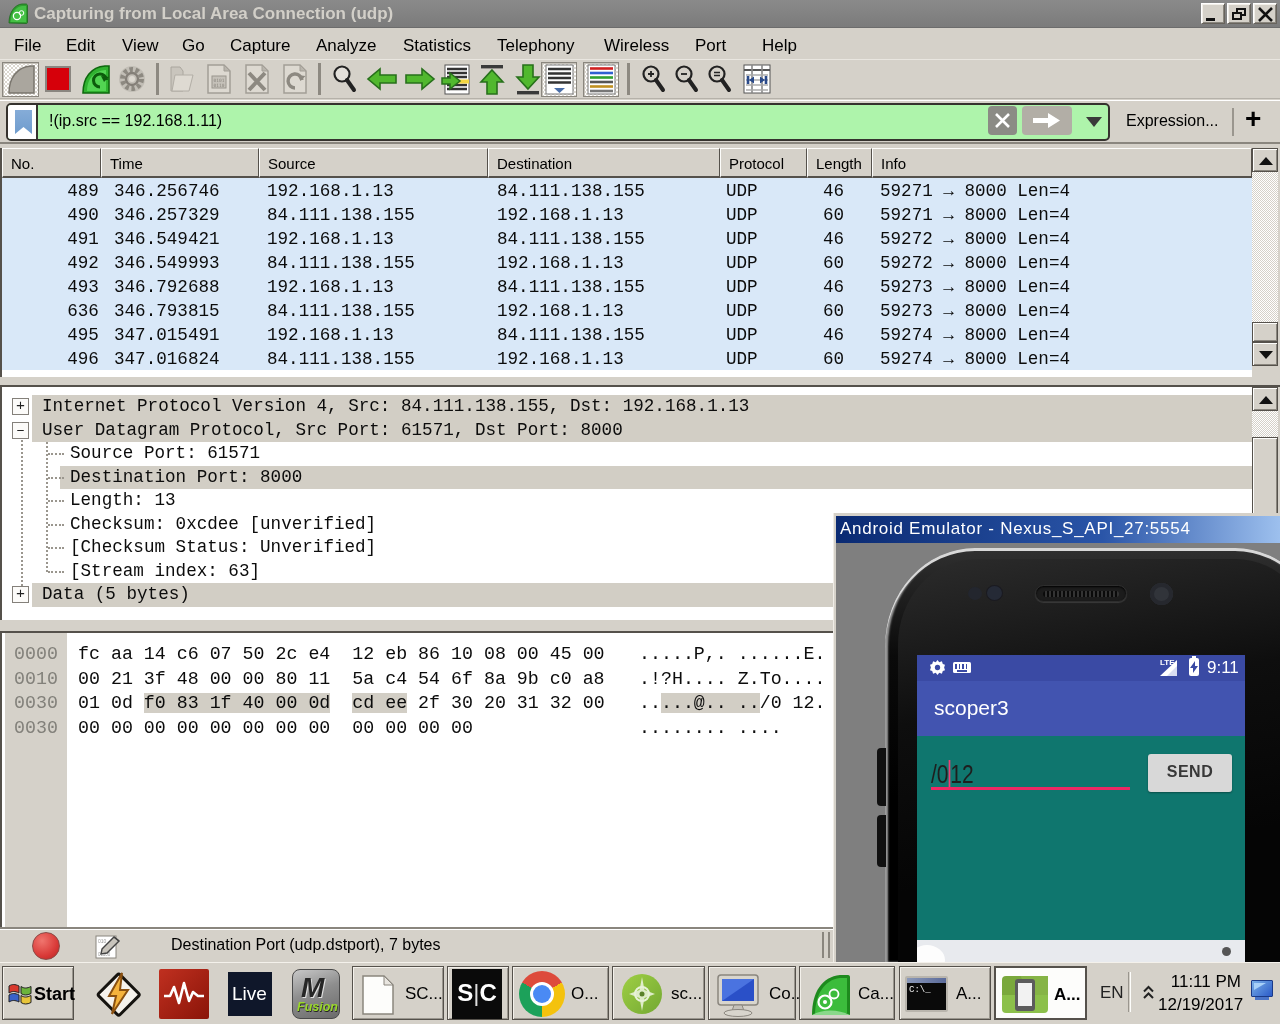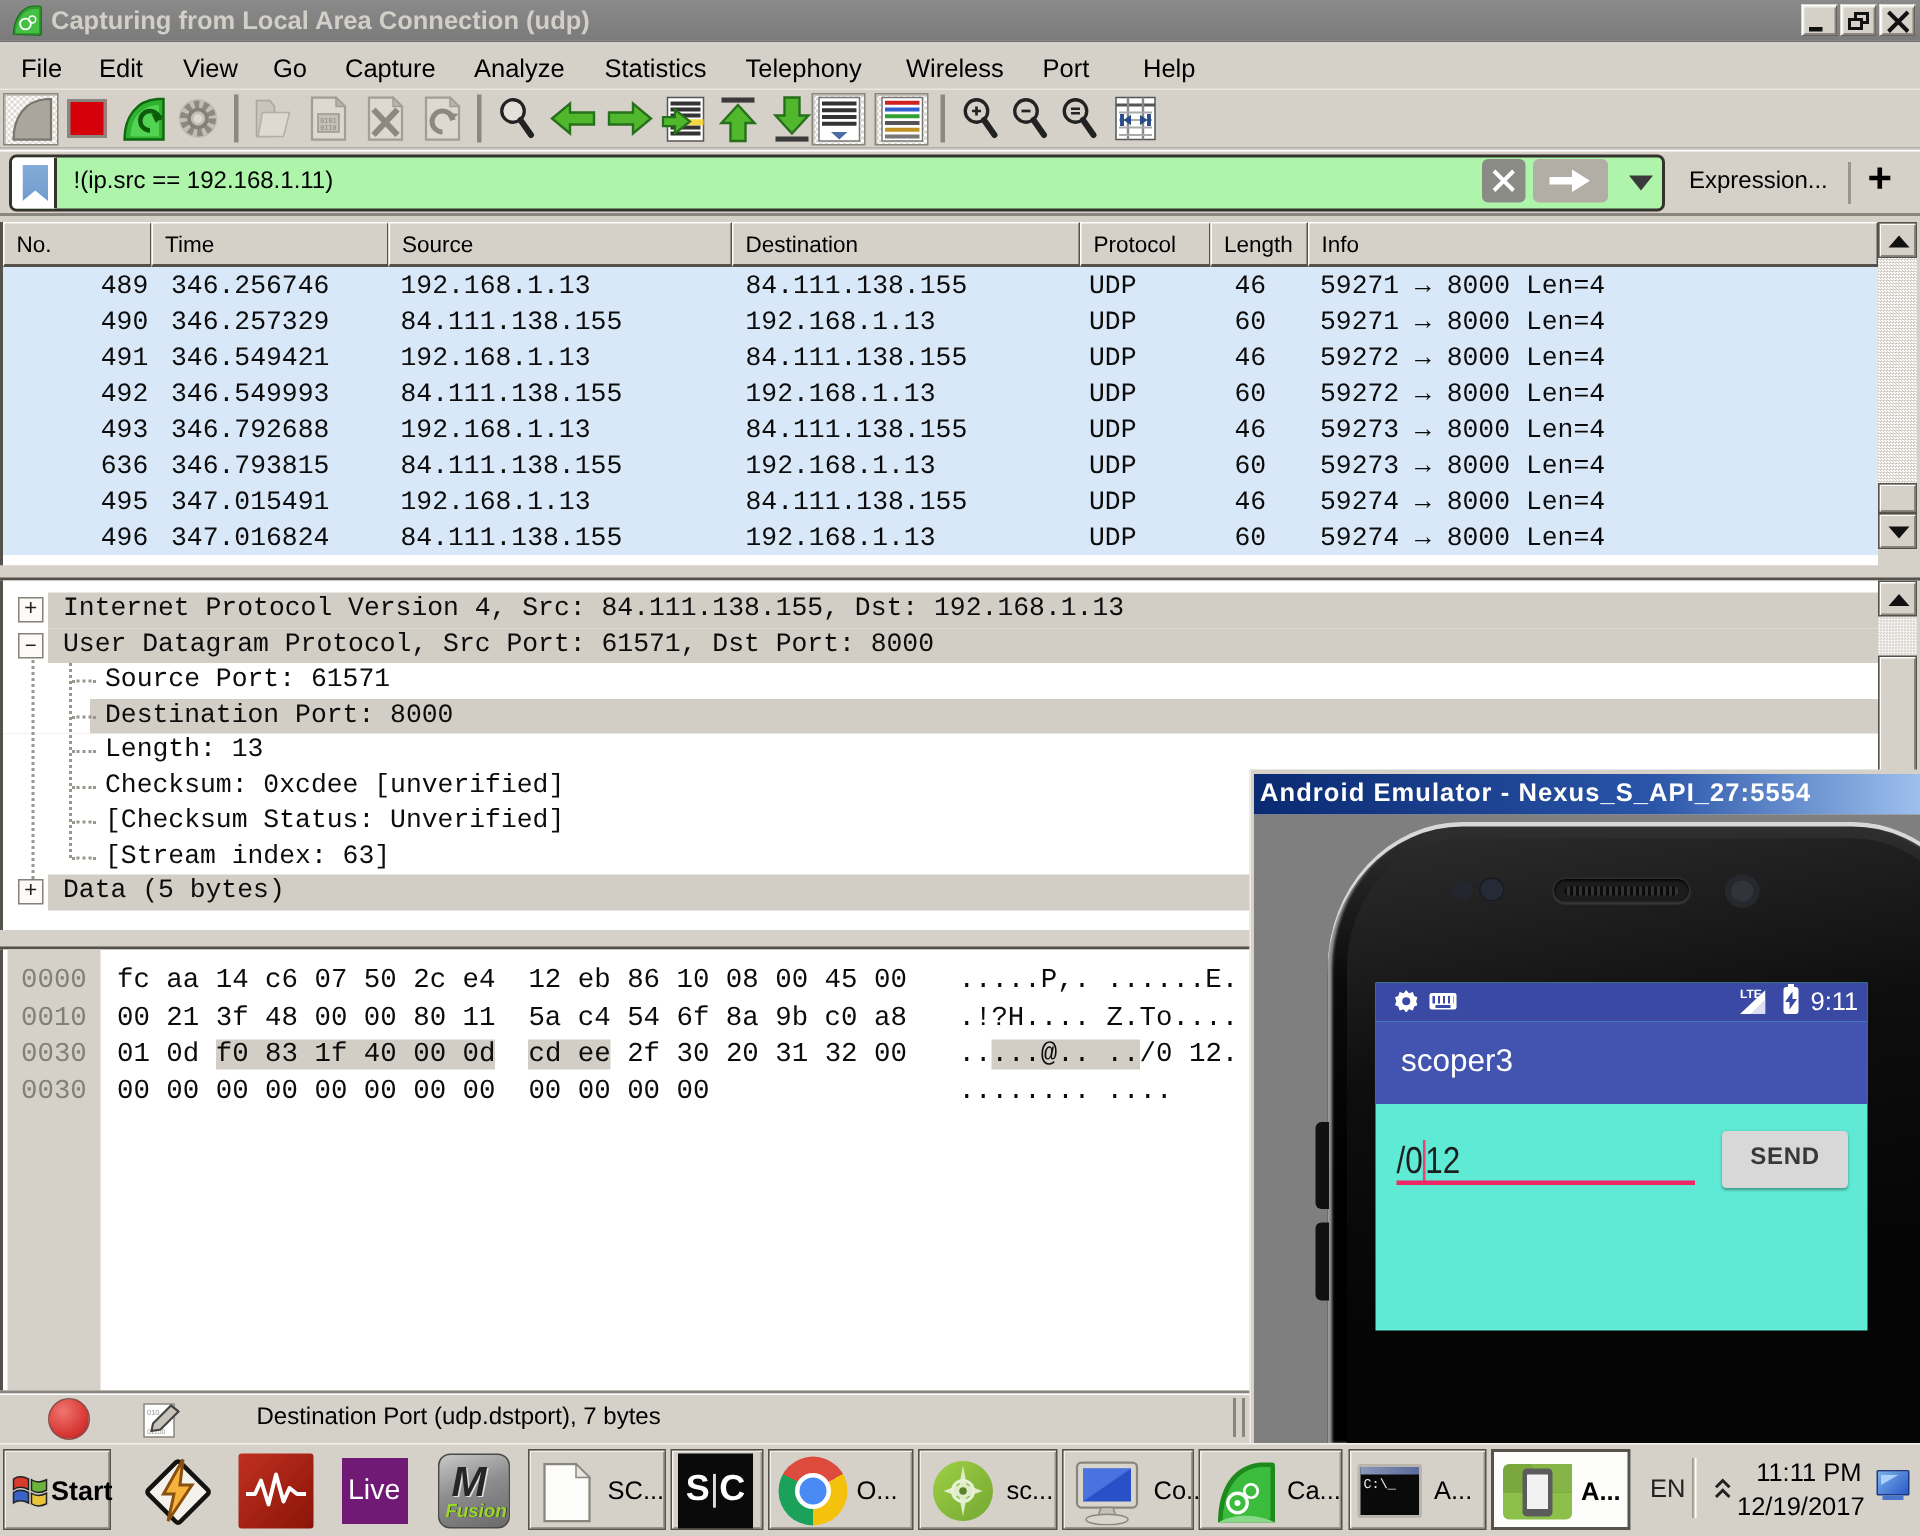--- a/index.html
+++ b/index.html
@@ -367,39 +367,39 @@
 <div class="a" style="left:171px;top:936px;font-size:16px;color:#000">Destination Port (udp.dstport), 7 bytes</div>
 <div class="a" style="left:822px;top:932px;width:2px;height:26px;background:#8a867e"></div>
 <div class="a" style="left:828px;top:932px;width:2px;height:26px;background:#8a867e"></div>
 </div>
 
 <div id="emu">
 
 <div class="a" style="left:833px;top:513px;width:447px;height:449px;background:#d5d1c9;border-left:1px solid #f0ede7"></div>
 
 <div class="a" style="left:836px;top:516px;width:444px;height:27px;background:linear-gradient(to right,#0a2a72,#2a55a8 60%,#9dc0ee)"></div>
-<div class="a" style="left:840px;top:519px;font-size:17px;letter-spacing:0.72px;font-weight:bold;color:#fff">Android Emulator - Nexus_S_API_27:5554</div>
+<div class="a" style="left:840px;top:519px;font-size:17px;letter-spacing:0.72px;font-weight:normal;color:#fff">Android Emulator - Nexus_S_API_27:5554</div>
 
 <div class="a" style="left:836px;top:543px;width:444px;height:419px;background:#7f7f7f;overflow:hidden">
 
   <div class="a" style="left:49px;top:5px;width:440px;height:414px;border-radius:90px 90px 0 0/98px 98px 0 0;background:linear-gradient(#303030,#0a0a0a 26%,#000 60%);box-shadow:inset 0 3px 0 #d8d8d8,inset 3px 0 2px #9a9a9a,inset -3px 1px 2px #8a8a8a"></div>
   <div class="a" style="left:62px;top:16px;width:416px;height:403px;border-radius:78px 78px 0 0/86px 86px 0 0;background:linear-gradient(170deg,#2c2c2c,#0e0e0e 35%,#050505 70%)"></div>
 
   <div class="a" style="left:41px;top:205px;width:9px;height:58px;background:#101010;border-radius:4px 0 0 4px"></div>
   <div class="a" style="left:41px;top:272px;width:9px;height:52px;background:#101010;border-radius:4px 0 0 4px"></div>
 
   <div class="a" style="left:132px;top:44px;width:14px;height:13px;border-radius:50%;background:#23262e"></div>
   <div class="a" style="left:150px;top:42px;width:17px;height:16px;border-radius:50%;background:#252a36;border:1px solid #1a1a20"></div>
   <div class="a" style="left:314px;top:40px;width:23px;height:22px;border-radius:50%;background:#31343a;box-shadow:inset 0 0 0 4px #26282e"></div>
 
   <div class="a" style="left:199px;top:42px;width:92px;height:17px;border-radius:9px;background:#1c1c1c;box-shadow:inset 0 1px 2px #000,0 1px 1px #3a3a3a;border:1px solid #2e2e2e">
     <div class="a" style="left:7px;top:5px;width:76px;height:6px;border-radius:3px;background:repeating-linear-gradient(90deg,#0a0a0a 0 2px,#333 2px 4px)"></div>
   </div>
 
-  <div class="a" style="left:81px;top:112px;width:328px;height:232px;background:#5eead4;overflow:hidden">
+  <div class="a" style="left:81px;top:112px;width:328px;height:307px;background:#0f766e;overflow:hidden">
 
     <div class="a" style="left:0;top:0;width:328px;height:26px;background:#3a4aa4">
       <svg class="a" style="left:13px;top:5px" width="15" height="15" viewBox="0 0 17 17">
         <path d="M8.5 0 L10.5 2.5 L13.5 1.5 L14.5 4.5 L17 5.5 L16 8.5 L17 11.5 L14.5 12.5 L13.5 15.5 L10.5 14.5 L8.5 17 L6.5 14.5 L3.5 15.5 L2.5 12.5 L0 11.5 L1 8.5 L0 5.5 L2.5 4.5 L3.5 1.5 L6.5 2.5 Z" fill="#fff"></path>
         <circle cx="8.5" cy="8.5" r="3" fill="#3a4aa4"></circle>
       </svg>
       <div class="a" style="left:36px;top:7px;width:18px;height:11px;border-radius:1.5px;background:#fff">
         <div class="a" style="left:2px;top:2px;width:14px;height:5px;background:repeating-linear-gradient(90deg,#3a4aa4 0 1.5px,#fff 1.5px 3.5px)"></div>
         <div class="a" style="left:4px;top:8px;width:10px;height:1.5px;background:#3a4aa4"></div>
       </div>
@@ -453,21 +453,21 @@
 
 <svg class="a" style="left:94px;top:969px" width="48" height="50" viewBox="0 0 48 50">
   <rect x="10" y="10" width="30" height="30" transform="rotate(45 24 25)" fill="#f5f2ec" stroke="#15130f" stroke-width="3" rx="2"></rect>
   <path d="M28 4 L15 27 L22 27 L18 45 L34 21 L26 21 Z" fill="#f5b33c" stroke="#8a5010" stroke-width="2"></path>
 </svg>
 <div class="a" style="left:159px;top:969px;width:50px;height:50px;background:linear-gradient(135deg,#c03020,#8a1408);border-radius:2px">
   <svg class="a" style="left:3px;top:10px" width="44" height="30" viewBox="0 0 44 30">
           <path d="M2 17 L8 17 L12 8 L17 24 L22 4 L27 22 L31 13 L36 17 L42 17" fill="none" stroke="#fff" stroke-width="2.6" stroke-linejoin="round"></path>
         </svg>
 </div>
-<div class="a" style="left:228px;top:972px;width:44px;height:44px;background:#701a75">
+<div class="a" style="left:228px;top:972px;width:44px;height:44px;background:#0f172a">
   <div class="a" style="left:4px;top:11px;font-size:19px;color:#fff">Live</div>
 </div>
 <div class="a" style="left:292px;top:969px;width:48px;height:50px;background:linear-gradient(160deg,#c8c8c8,#8e8e8e 45%,#6a6a6a);border-radius:8px;border:1px solid #4a4a4a">
   <div class="a" style="left:8px;top:2px;font-size:28px;font-weight:bold;font-style:italic;color:#262626;text-shadow:1px 1px 0 #e0e0e0">M</div>
   <div class="a" style="left:4px;top:30px;font-size:12.5px;font-weight:bold;font-style:italic;color:#9ad82a;text-shadow:0.5px 0.5px 0 #222">Fusion</div>
 </div>
 
 <div class="tbtn" style="left:352px;width:92px">
   <svg class="a" style="left:7px;top:7px" width="36" height="42" viewBox="0 0 36 42">
           <path d="M3 2 L24 2 L33 11 L33 40 L3 40 Z" fill="#fdfdfb" stroke="#8a867e" stroke-width="1.5"></path>

